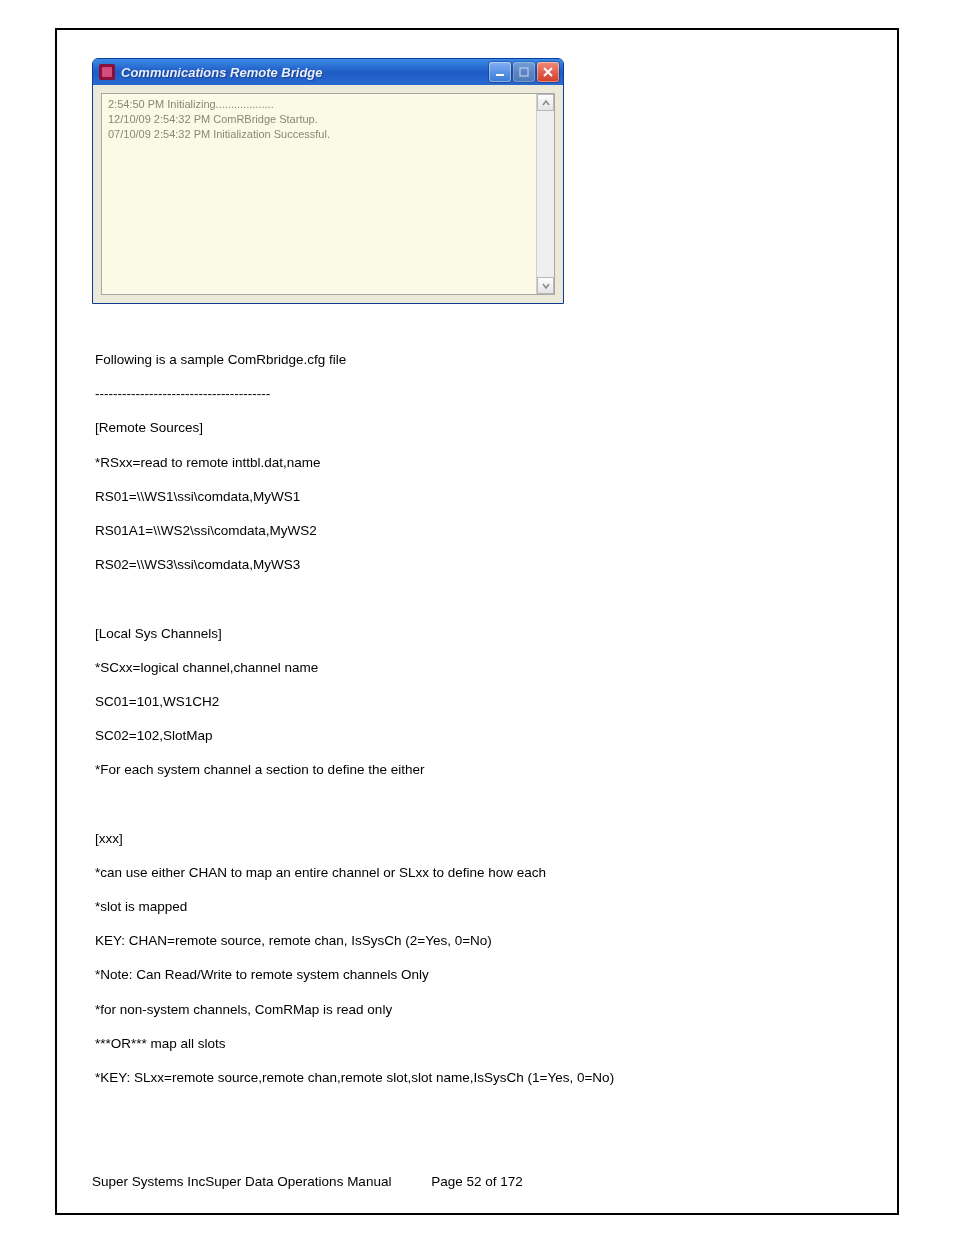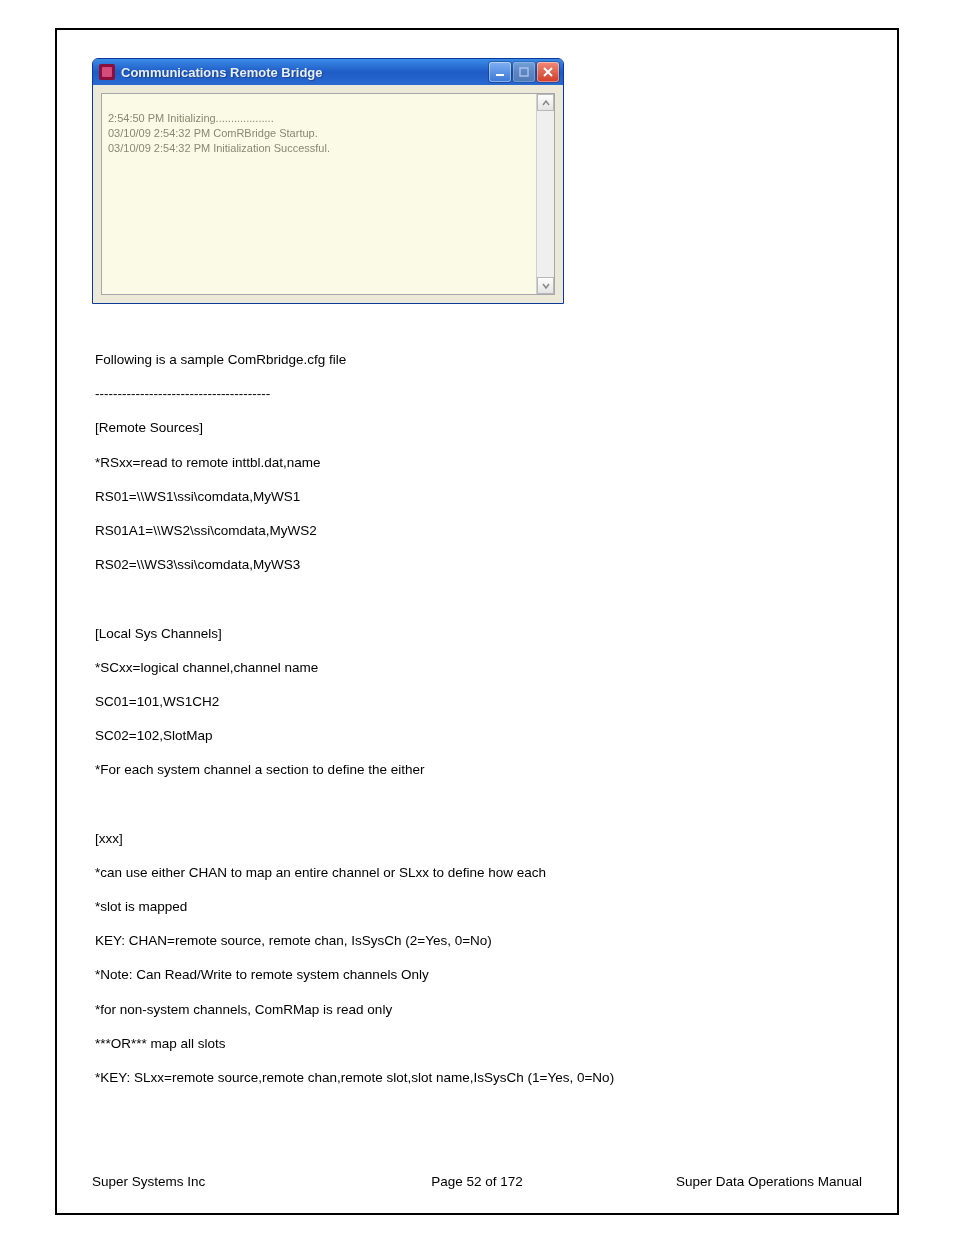--- a/index.html
+++ b/index.html
@@ -59,20 +59,21 @@
     content: "";
     position: absolute;
     left: 3px; top: 3px; right: 3px; bottom: 3px;
     background: #d34c7b;
     border-radius: 1px;
   }
   .xp-titlebar .title-text {
     flex: 1;
     text-shadow: 1px 1px 1px rgba(0,0,0,0.3);
     color: #e8eefc;
+    font-style: italic;
   }
   .xp-btn {
     width: 22px;
     height: 20px;
     margin-left: 2px;
     border-radius: 3px;
     display: flex;
     align-items: center;
     justify-content: center;
     font-weight: bold;
@@ -90,21 +91,21 @@
   .xp-textarea-wrap {
     position: relative;
     border: 1px solid #a7a6aa;
     background: #fafae6;
     height: 200px;
     font-family: Tahoma, Arial, sans-serif;
     font-size: 11px;
     color: #8a8873;
   }
   .xp-textarea {
-    padding: 17px 6px;
+    padding: 3px 6px;
     line-height: 1.35;
     white-space: pre-line;
   }
   .xp-scroll {
     position: absolute;
     right: 0; top: 0; bottom: 0;
     width: 17px;
     background: #efefef;
     border-left: 1px solid #cfcfcf;
   }
@@ -126,21 +127,20 @@
   }
   .doc-text p {
     margin: 0 0 18px 3px;
   }
   .footer-row {
     position: absolute;
     left: 35px;
     right: 35px;
     bottom: 24px;
     display: flex;
-    justify-content: space-between;
     font-size: 13.5px;
   }
   .footer-row .center { position:absolute; left:0; right:0; text-align:center; }
 </style>
 </head>
 <body>
 
 <div class="page">
   <div class="frame">
 
@@ -159,21 +159,21 @@
             </svg>
         </div>
         <div class="xp-btn xp-btn-close">
           <svg viewBox="0 0 12 12">
               <path d="M2 2 L10 10 M10 2 L2 10" stroke="#fff" stroke-width="2"></path>
             </svg>
         </div>
       </div>
       <div class="xp-client">
         <div class="xp-textarea-wrap">
-          <div class="xp-textarea" id="log-content"><div>2:54:50 PM Initializing...................</div><div>03/10/09 2:54:32 PM ComRBridge Startup.</div><div>03/10/09 2:54:32 PM Initialization Successful.</div></div>
+          <div class="xp-textarea" id="log-content"><div>2:54:50 PM Initializing...................</div><div>12/10/09 2:54:32 PM ComRBridge Startup.</div><div>07/10/09 2:54:32 PM Initialization Successful.</div></div>
           <div class="xp-scroll">
             <div class="xp-scroll-btn">
               <svg viewBox="0 0 8 8">
                   <path d="M1 6 L4 2 L7 6" fill="none" stroke="#888" stroke-width="1.5"></path>
                 </svg>
             </div>
             <div class="xp-scroll-btn bottom">
               <svg viewBox="0 0 8 8">
                   <path d="M1 2 L4 6 L7 2" fill="none" stroke="#888" stroke-width="1.5"></path>
                 </svg>

